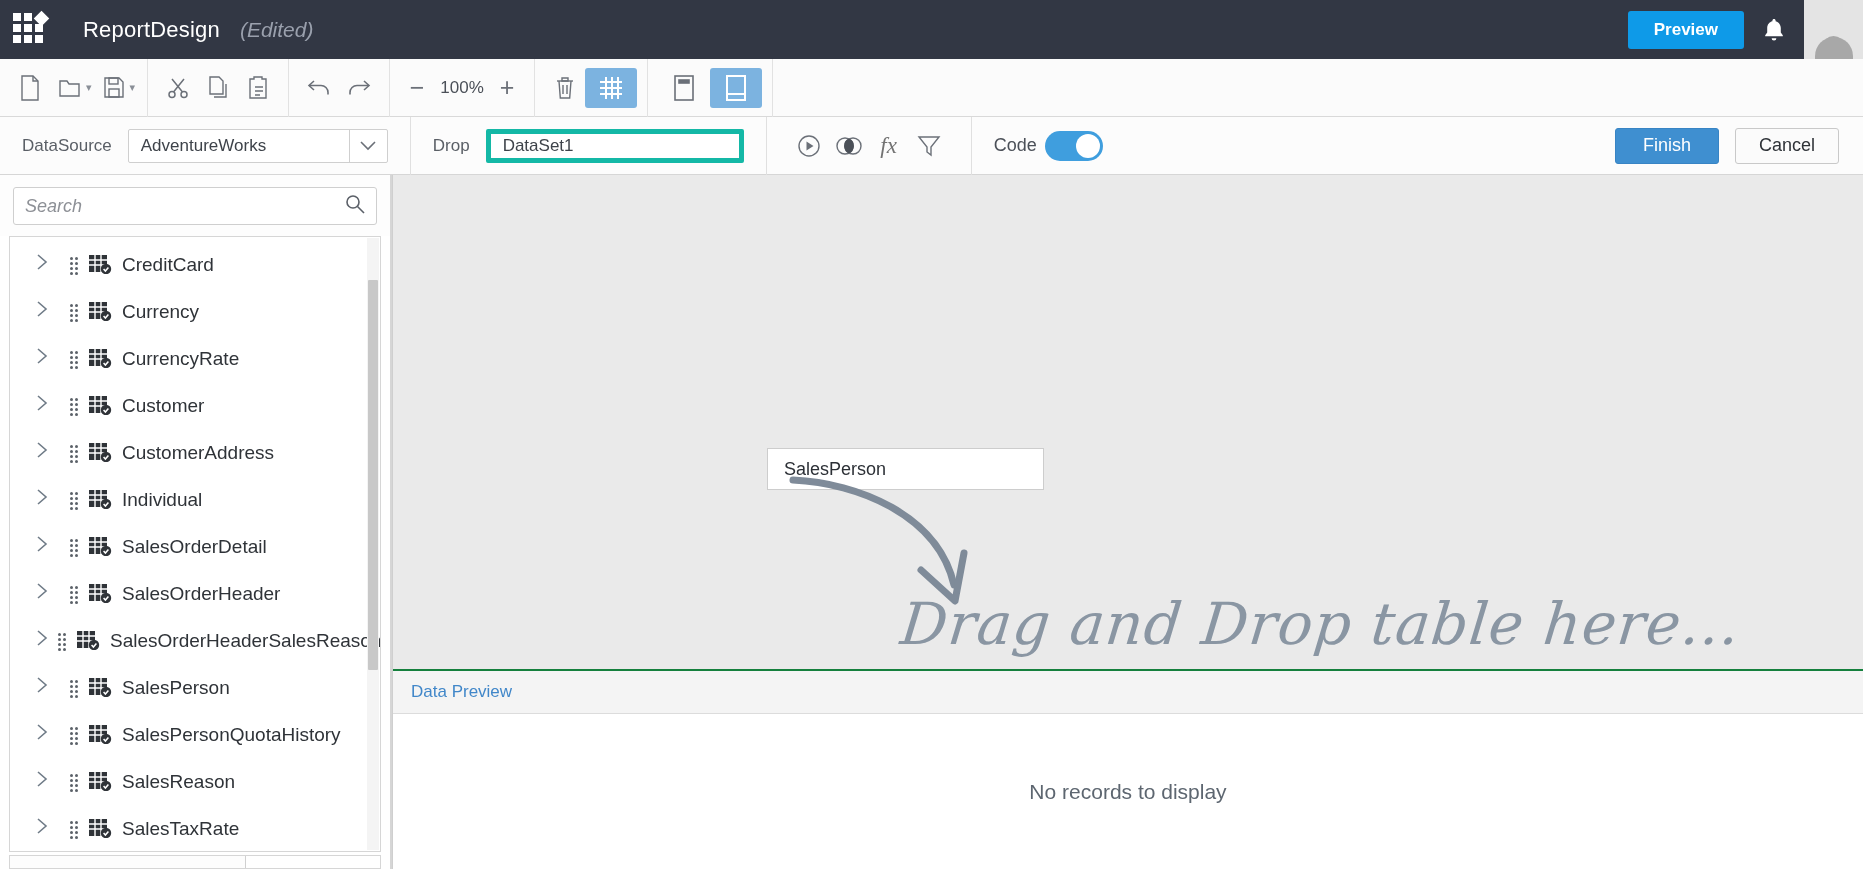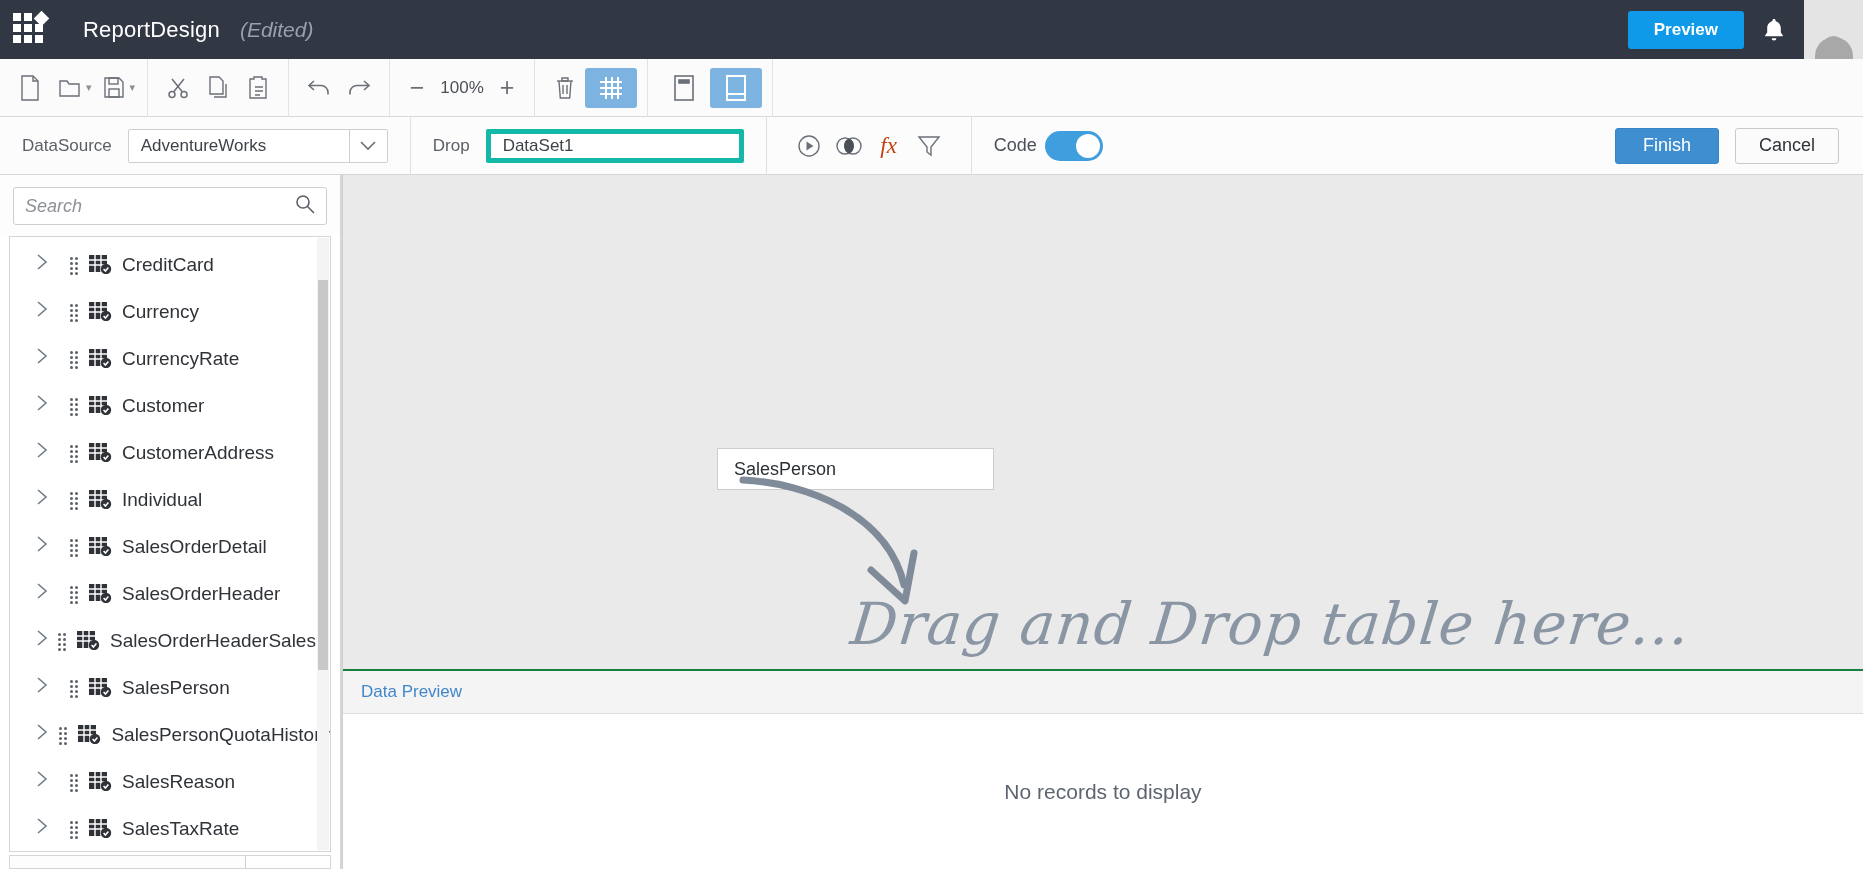--- a/index.html
+++ b/index.html
@@ -94,21 +94,21 @@
   }
   .btn-cancel {
     background: #fbfbfb; color: #2f3338; border: 1px solid #c9c9c9; border-radius: 3px;
     font-size: 18px; width: 104px; height: 36px; cursor: pointer; font-family: "Liberation Sans", sans-serif;
   }
 
   
   .body { flex: 1; display: flex; min-height: 0; position: relative; }
 
   
-  .sidebar { width: 340px; display: flex; flex-direction: column; background: #fff; flex: none; position: relative; }
+  .sidebar { width: 390px; display: flex; flex-direction: column; background: #fff; flex: none; position: relative; }
   .search-wrap { padding: 12px 13px 11px 13px; background: #fdfdfd; }
   .search-box {
     display: flex; align-items: center; height: 38px; border: 1px solid #cfcfcf;
     border-radius: 3px; background: #fff; padding: 0 11px;
   }
   .search-box input {
     flex: 1; border: none; outline: none; font-size: 18px; color: #3e434a;
     font-family: "Liberation Sans", sans-serif; background: transparent;
   }
   .search-box input::placeholder { color: #8d9096; font-style: italic; }
@@ -335,21 +335,21 @@
         </svg>
       </div>
       <div class="tb-btn">
         <svg width="30" height="24" viewBox="0 0 30 24" fill="none" stroke="#6b7078" stroke-width="1.4">
           <circle cx="11" cy="12" r="8"></circle>
             <circle cx="19" cy="12" r="8"></circle>
           <path d="M15 4.6a8 8 0 000 14.8 8 8 0 000-14.8z" fill="#4b5058" stroke="none"></path>
         </svg>
       </div>
       <div class="tb-btn">
-        <span style="font-family:'Liberation Serif',serif;font-style:italic;font-size:23px;color:#c2410c;">fx</span>
+        <span style="font-family:'Liberation Serif',serif;font-style:italic;font-size:23px;color:#737373;">fx</span>
       </div>
       <div class="tb-btn">
         <svg width="24" height="24" viewBox="0 0 24 24" fill="none" stroke="#6b7078" stroke-width="1.4">
           <path d="M2 3h20l-8 10v8l-4-3v-5z"></path>
         </svg>
       </div>
     </div>
     <div class="ds-sep"></div>
 
     <div class="ds-seg">

